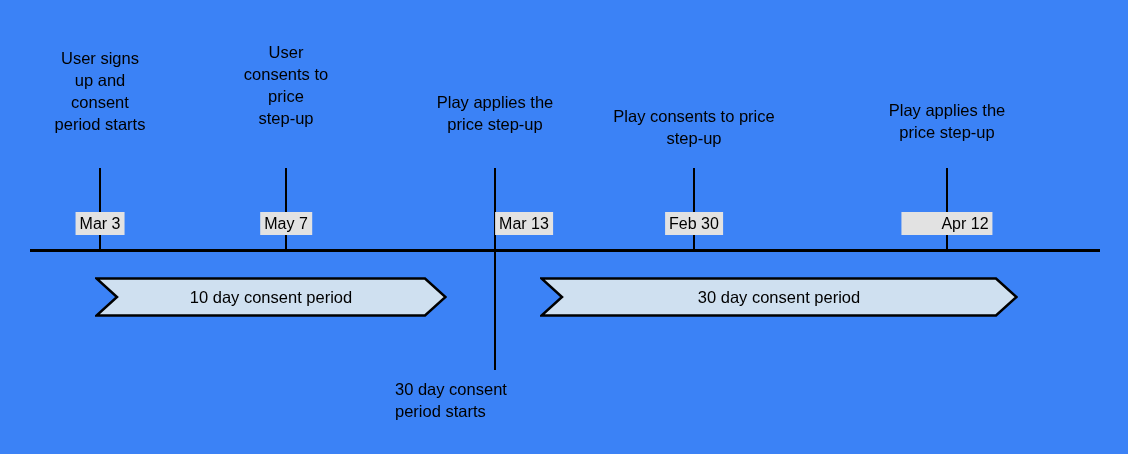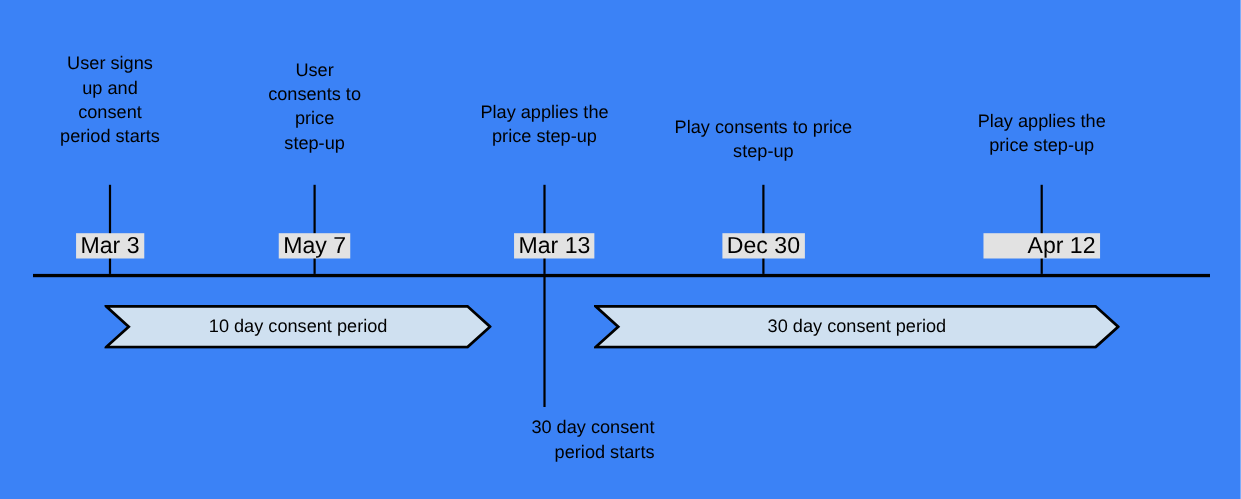--- a/index.html
+++ b/index.html
@@ -36,31 +36,31 @@
     text-align: center;
     font-size: 16.5px;
     line-height: 22px;
     color: #000000;
     white-space: pre-line;
   }
   
   .date-chip {
     position: absolute;
     background: #e2e2e2;
-    font-size: 21px;
+    font-size: 16px;
     line-height: 21px;
     padding: 1px 4px;
     color: #000000;
     white-space: nowrap;
     transform: translateX(-50%);
   }
   
   .bottom-caption {
     position: absolute;
-    text-align: right;
+    text-align: left;
     font-size: 16.5px;
     line-height: 22px;
     color: #000000;
     white-space: pre-line;
     transform: translateX(-50%);
   }
   
   .banner {
     position: absolute;
   }
@@ -88,34 +88,34 @@
 
   <div class="axis-line" id="axis-line" style="left: 30px; width: 1070px; top: 249px; background: rgb(0, 0, 0);"></div>
 
   <div id="events-layer">
       <div class="event-caption" style="left: 30px; top: 47px; width: 140px;">User signs
 up and
 consent
 period starts</div>
       <div class="tick" style="left: 99px; top: 168px; height: 81px; background: rgb(0, 0, 0);"></div>
       <div class="date-chip" style="left: 100px; top: 212px; background: rgb(226, 226, 226);">Mar 3</div>
-      <div class="event-caption" style="left: 216px; top: 53px; width: 140px;">User
+      <div class="event-caption" style="left: 216px; top: 41px; width: 140px;">User
 consents to
 price
 step-up</div>
       <div class="tick" style="left: 285px; top: 168px; height: 81px; background: rgb(0, 0, 0);"></div>
       <div class="date-chip" style="left: 286px; top: 212px; background: rgb(226, 226, 226);">May 7</div>
       <div class="event-caption" style="left: 410px; top: 91px; width: 170px;">Play applies the
 price step-up</div>
       <div class="tick" style="left: 494px; top: 168px; height: 81px; background: rgb(0, 0, 0);"></div>
-      <div class="date-chip" style="left: 504px; top: 212px; background: rgb(226, 226, 226);">Mar 13</div>
+      <div class="date-chip" style="left: 524px; top: 212px; background: rgb(226, 226, 226);">Mar 13</div>
       <div class="event-caption" style="left: 579px; top: 105px; width: 230px;">Play consents to price
 step-up</div>
       <div class="tick" style="left: 693px; top: 168px; height: 81px; background: rgb(0, 0, 0);"></div>
-      <div class="date-chip" style="left: 694px; top: 212px; background: rgb(226, 226, 226);">Dec 30</div>
+      <div class="date-chip" style="left: 694px; top: 212px; background: rgb(226, 226, 226);">Feb 30</div>
       <div class="event-caption" style="left: 857px; top: 99px; width: 180px;">Play applies the
 price step-up</div>
       <div class="tick" style="left: 946px; top: 168px; height: 81px; background: rgb(0, 0, 0);"></div>
       <div class="date-chip" style="left: 947px; top: 212px; background: rgb(226, 226, 226); padding-left: 40px;">Apr 12</div>
     </div>
 
   <div class="tick" id="below-line" style="left: 494px; top: 249px; height: 121px; background: rgb(0, 0, 0);"></div>
   <div class="bottom-caption" id="below-caption" style="left: 495px; top: 378px; width: 200px;">30 day consent
 period starts</div>
 

